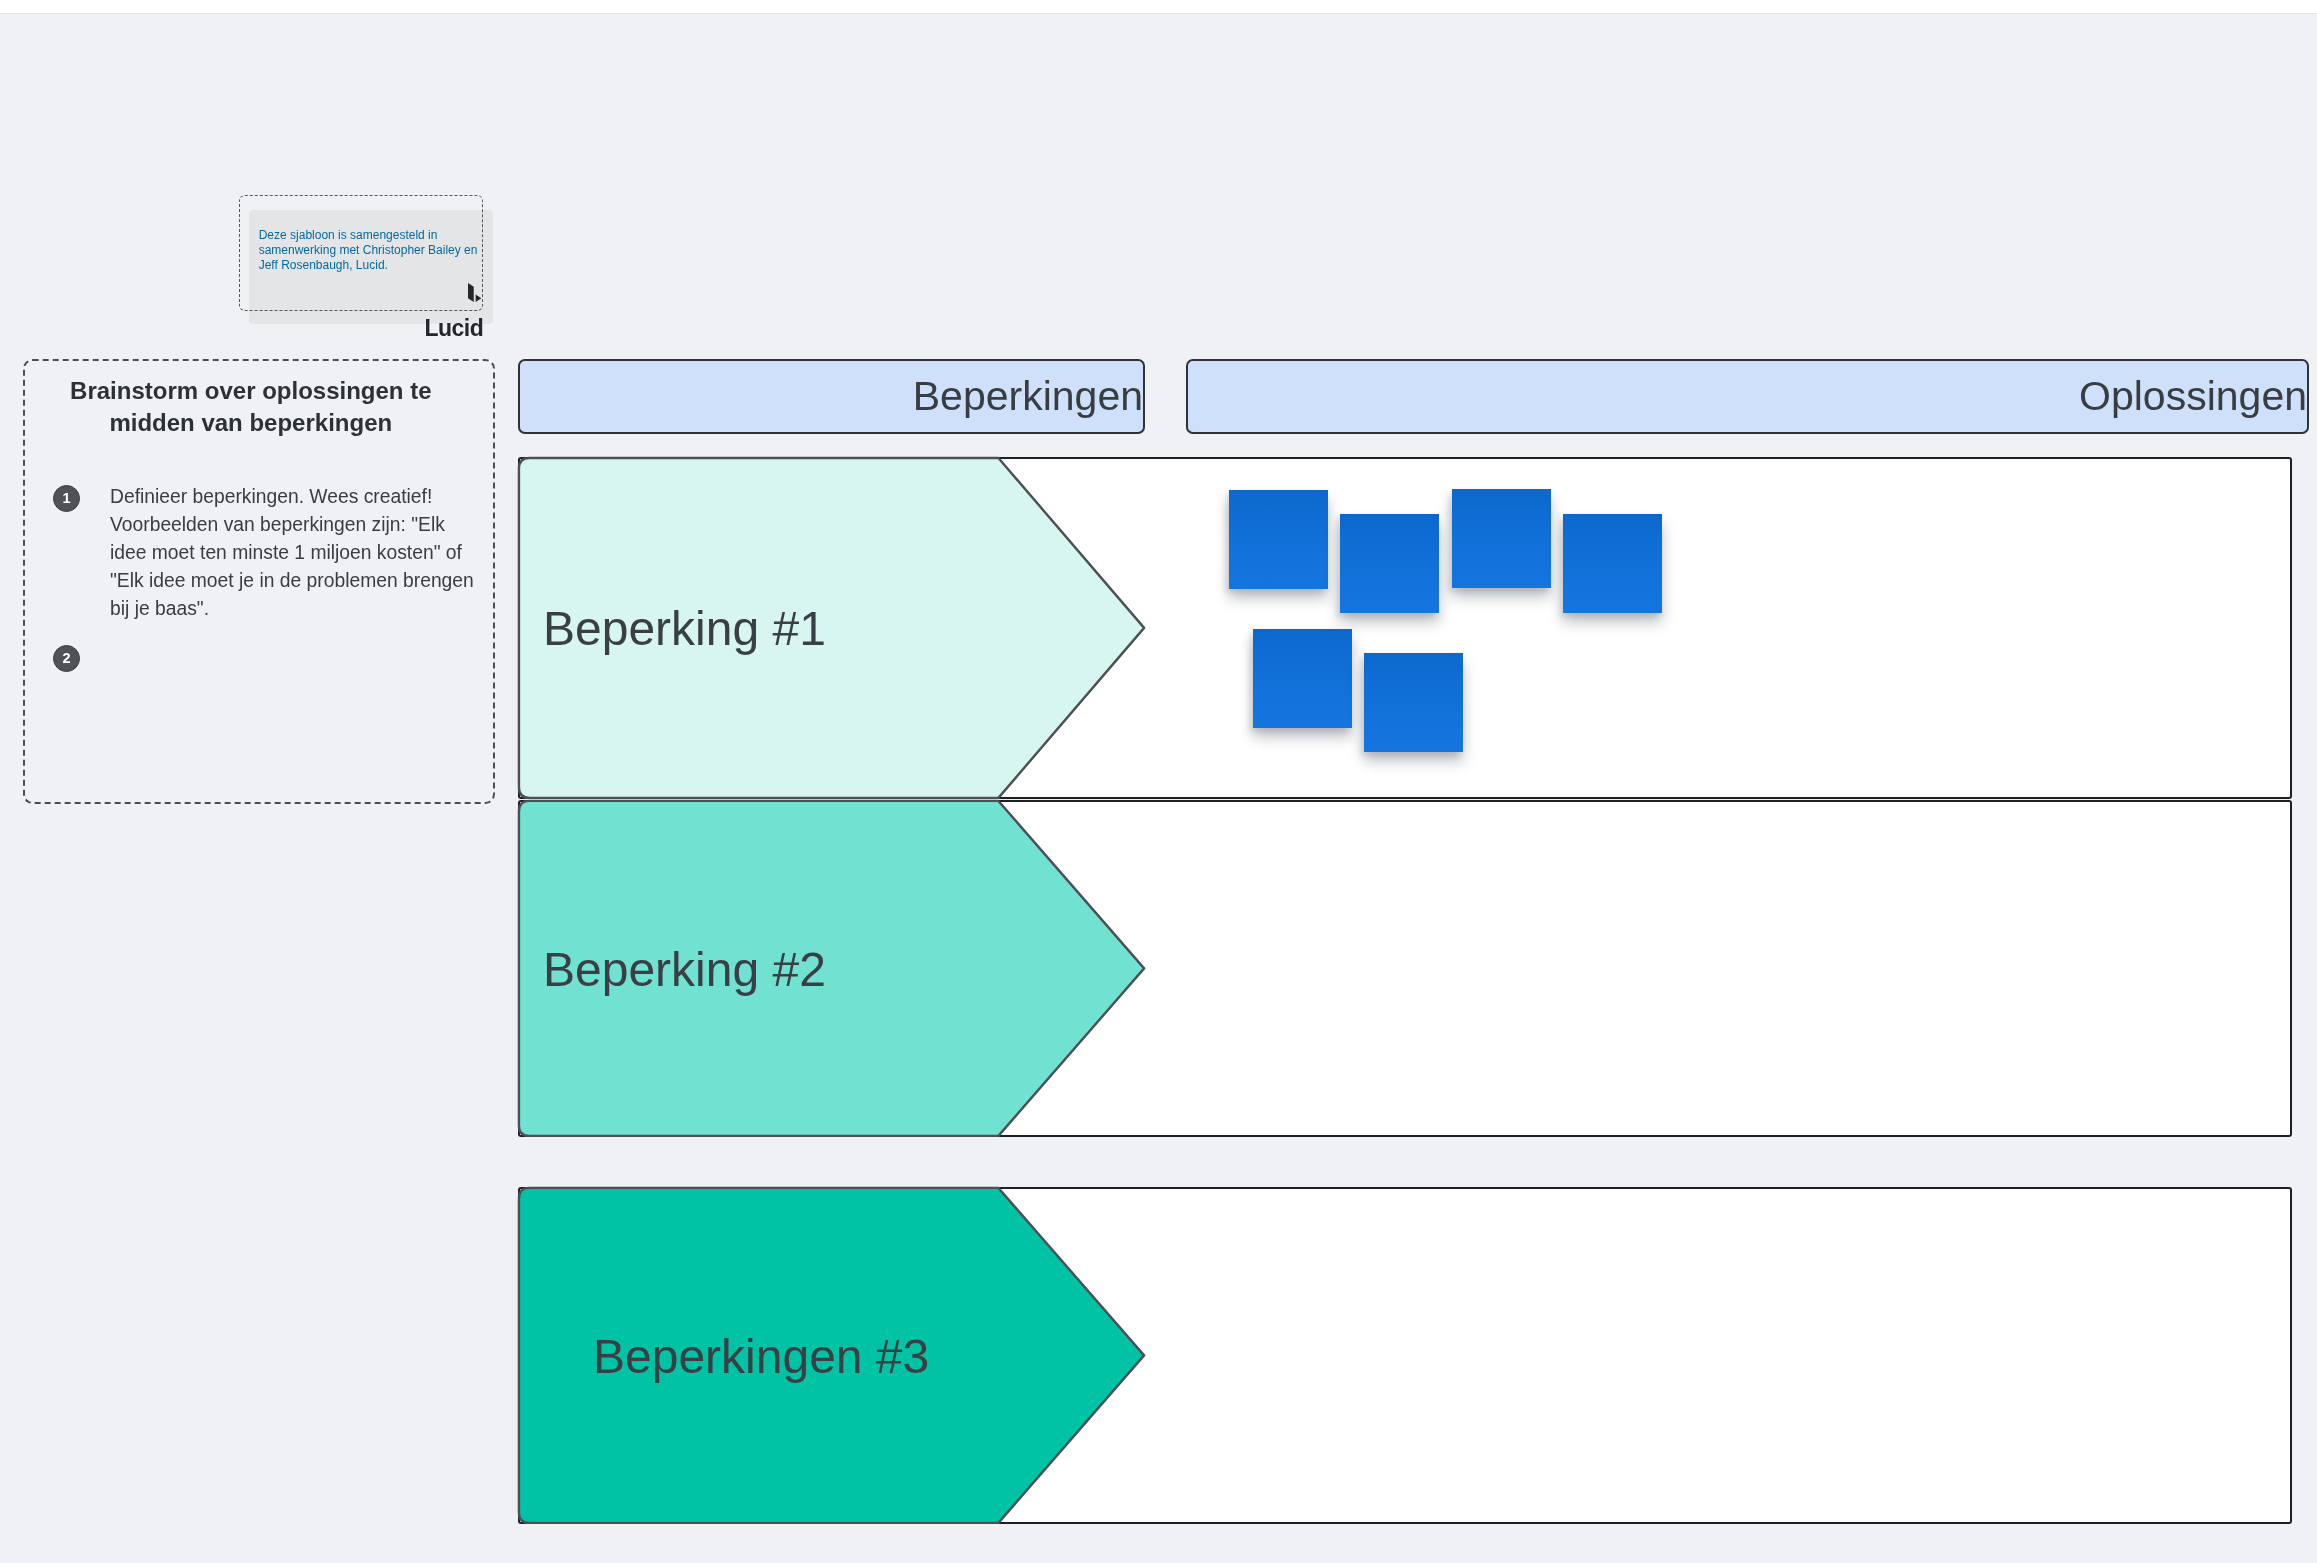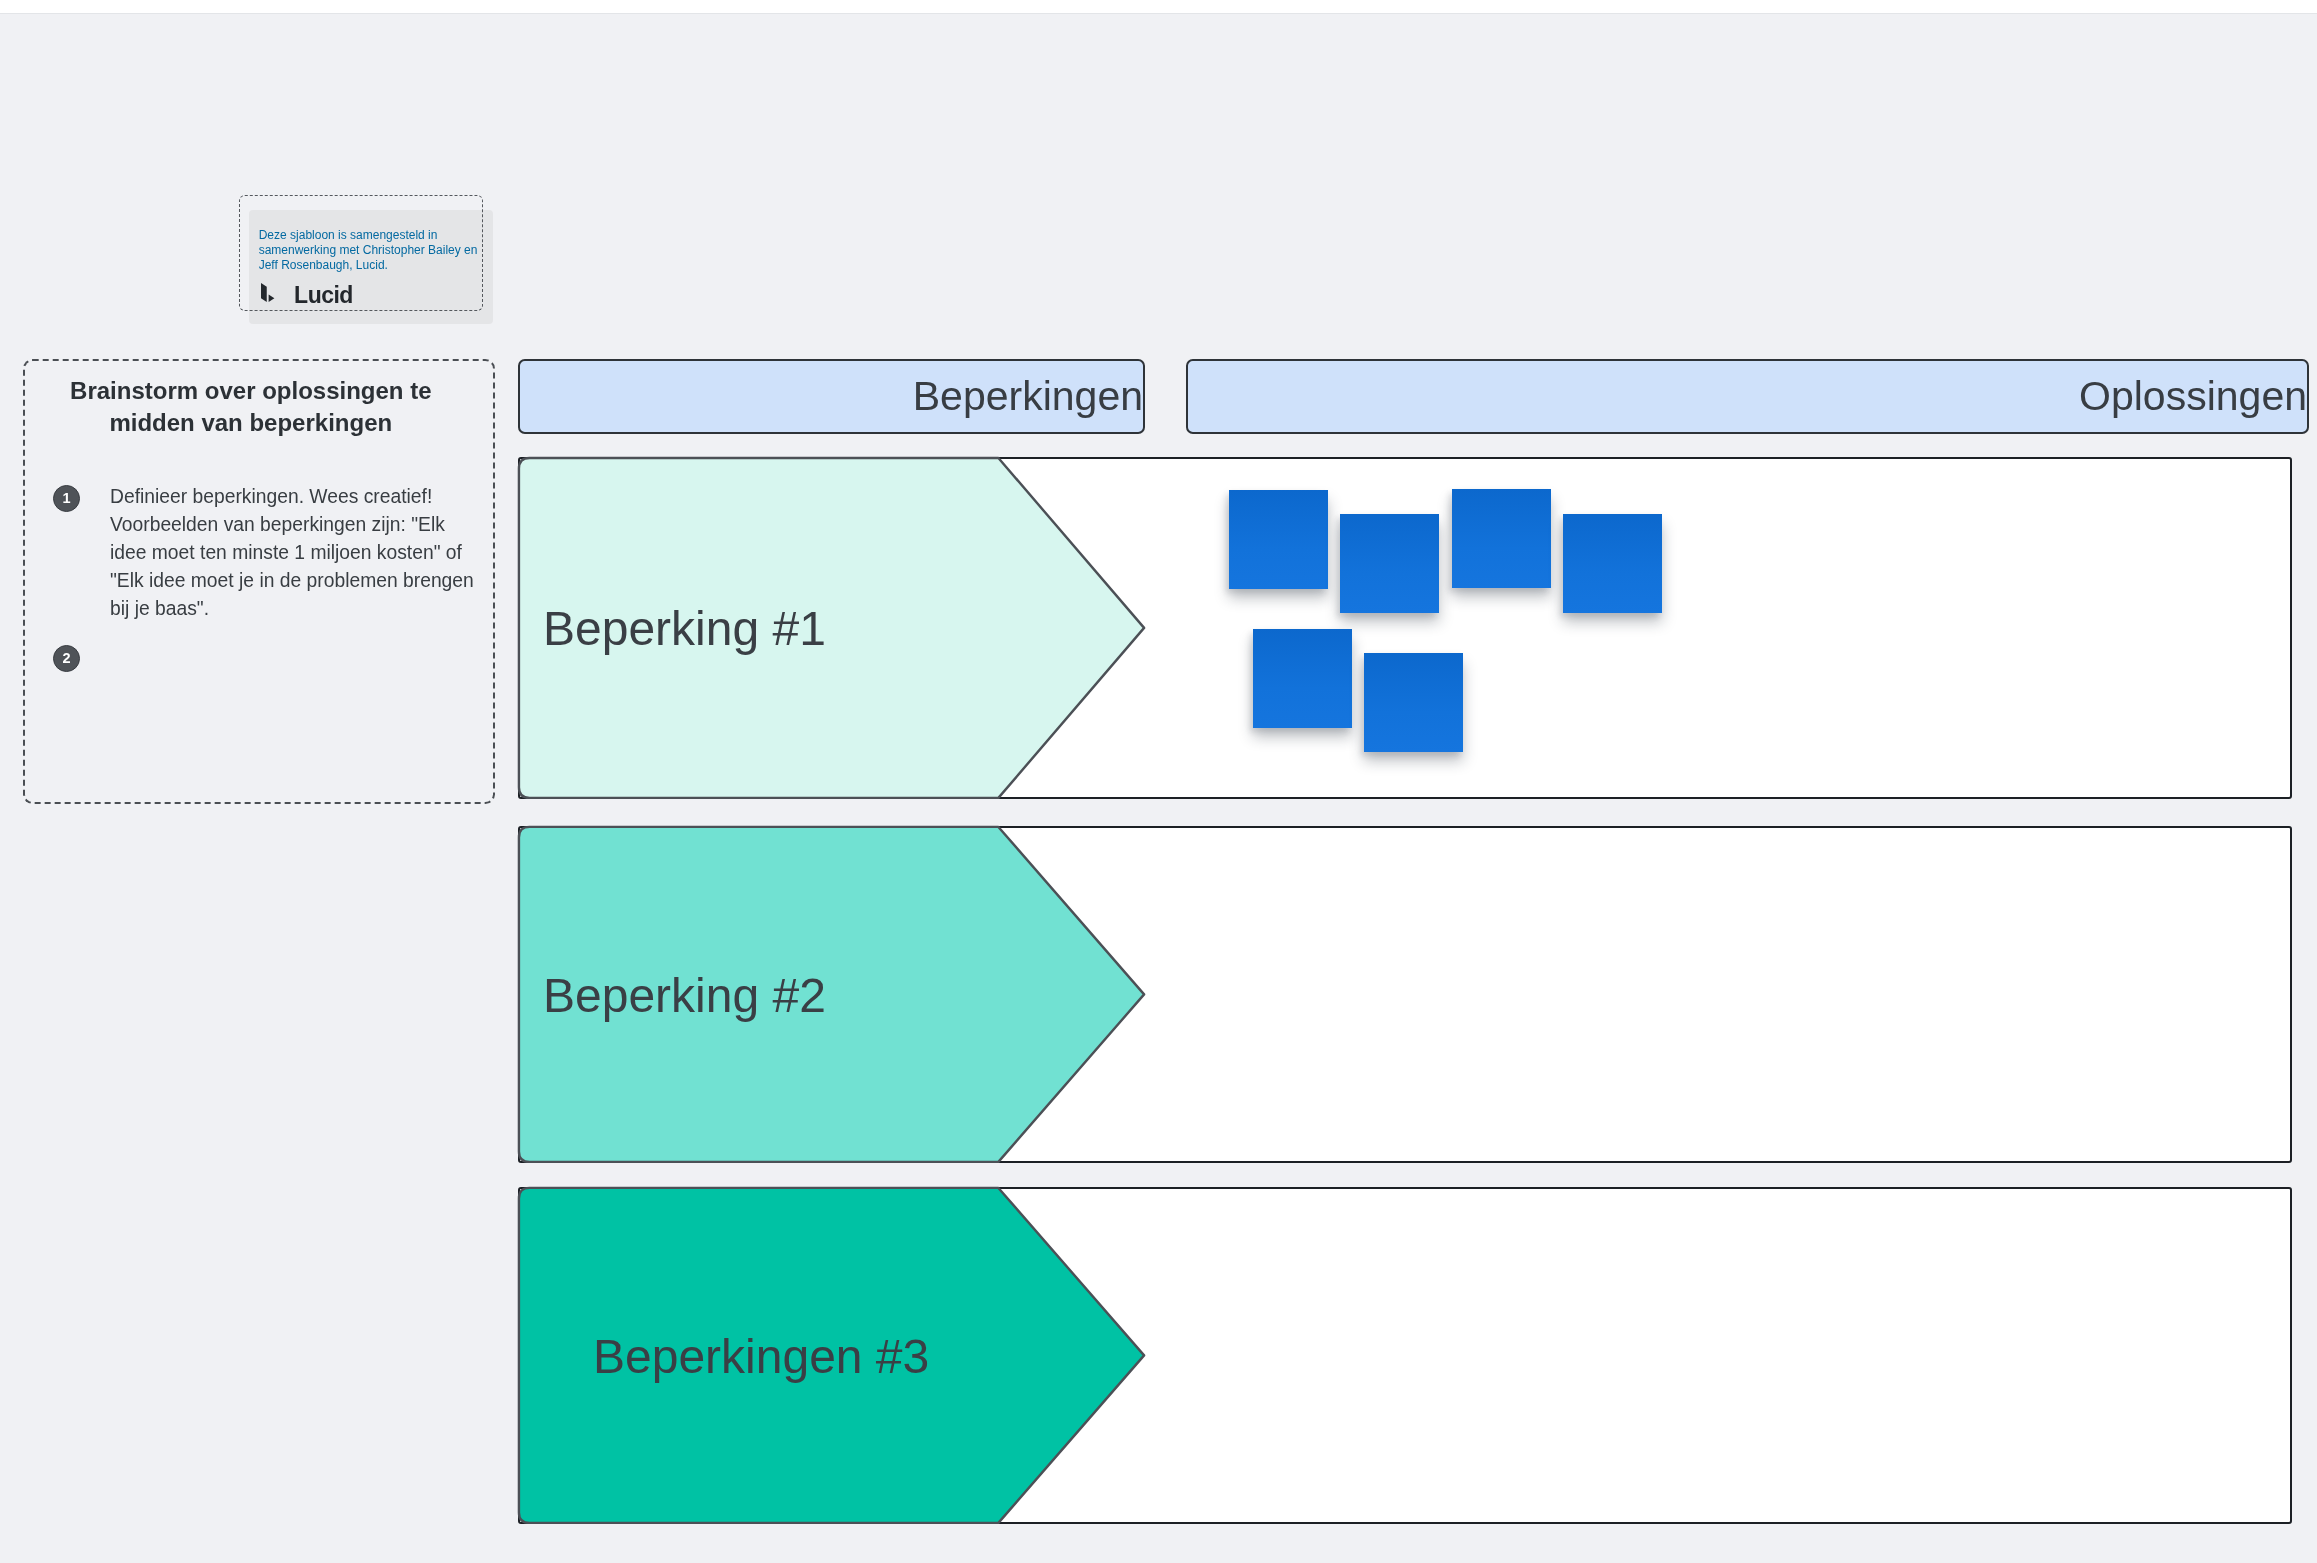--- a/index.html
+++ b/index.html
@@ -23,21 +23,21 @@
     padding:18.3px 9.7px 0 9.7px; z-index:1;
   }
   .attr-dash {
     position:absolute; left:239px; top:195px; width:242px; height:114px;
     border:1.9px dashed #54585d; border-radius:5.8px; z-index:2;
     background:transparent; pointer-events:none;
   }
   .attr-text {
     font-size:12px; line-height:15px; color:#0369a1; white-space:pre-line;
   }
-  .attr-logo { display:flex; align-items:flex-start; gap:18px; margin-top:8.7px; }
+  .attr-logo { display:flex; align-items:flex-end; gap:8px; margin-top:8.7px;flex-direction:column; }
   .attr-logo-text { font-size:23px; font-weight:bold; color:#23272c; letter-spacing:-0.5px; }
 
   
   .instructions {
     position:absolute; left:23px; top:359px; width:472px; height:445px;
     border:2.9px dashed #4a4e53; border-radius:9.7px; box-sizing:border-box;
   }
   .instr-title {
     position:absolute; left:18.3px; top:14px; width:415px;
     font-size:24px; line-height:32px; font-weight:bold; color:#2c3136;
@@ -68,21 +68,21 @@
   }
   .col-header.h1 { left:518px; width:627px; }
   .col-header.h2 { left:1186px; width:1123px; }
 
   
   .lane {
     position:absolute; left:518px; width:1774px; box-sizing:border-box;
     background:#ffffff; border:2.9px solid #1c2025; border-radius:3px;
   }
   .lane.r1 { top:457px; height:342px; }
-  .lane.r2 { top:826px; height:337px; }
+  .lane.r2 { top:800px; height:337px; }
   .lane.r3 { top:1187px; height:337px; }
   .lane svg.arrow {
     position:absolute; left:-2.9px; top:-2.9px; width:630px; height:calc(100% + 5.8px);
     display:block;
   }
   .lane-label {
     position:absolute; top:50%; transform:translateY(-50%);
     font-size:48px; color:#3a3f45; white-space:nowrap;
   }
   .lane.r1 .lane-label, .lane.r2 .lane-label { left:23px; }

